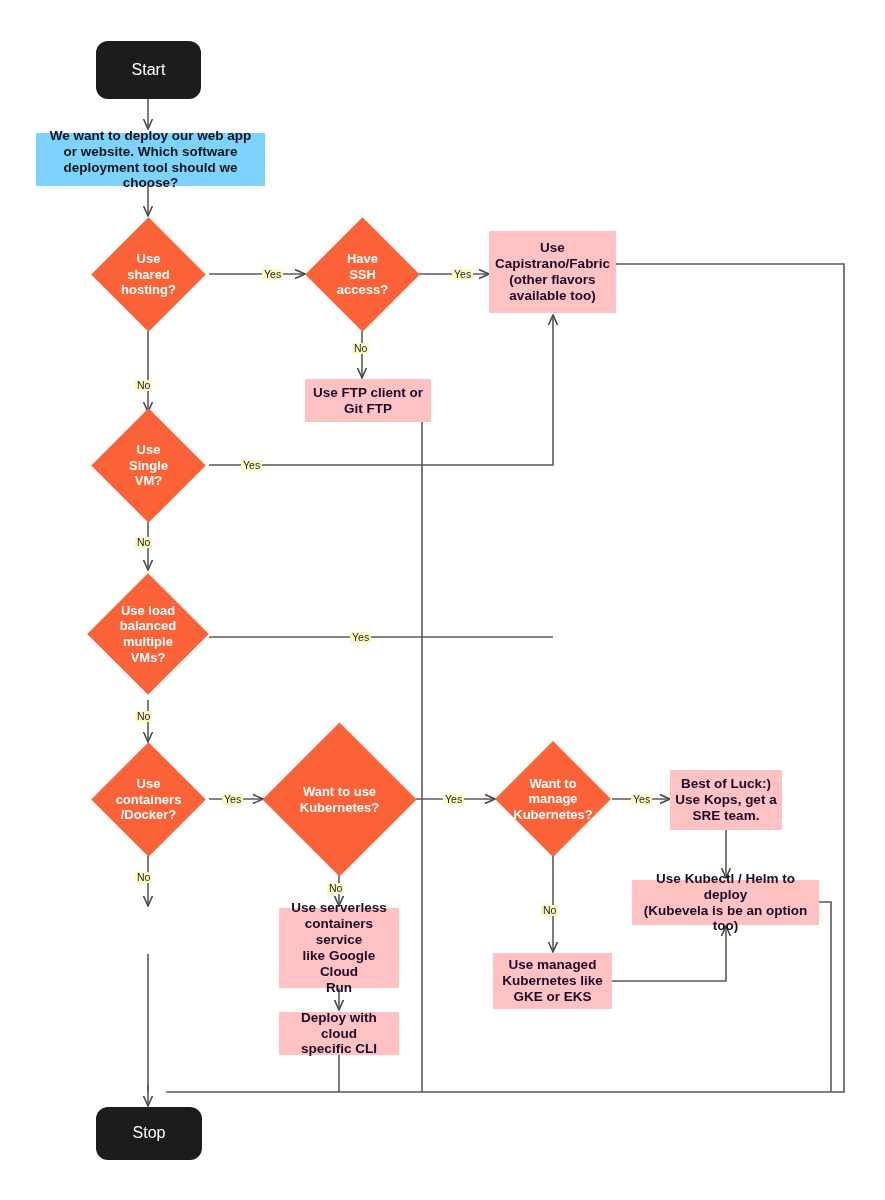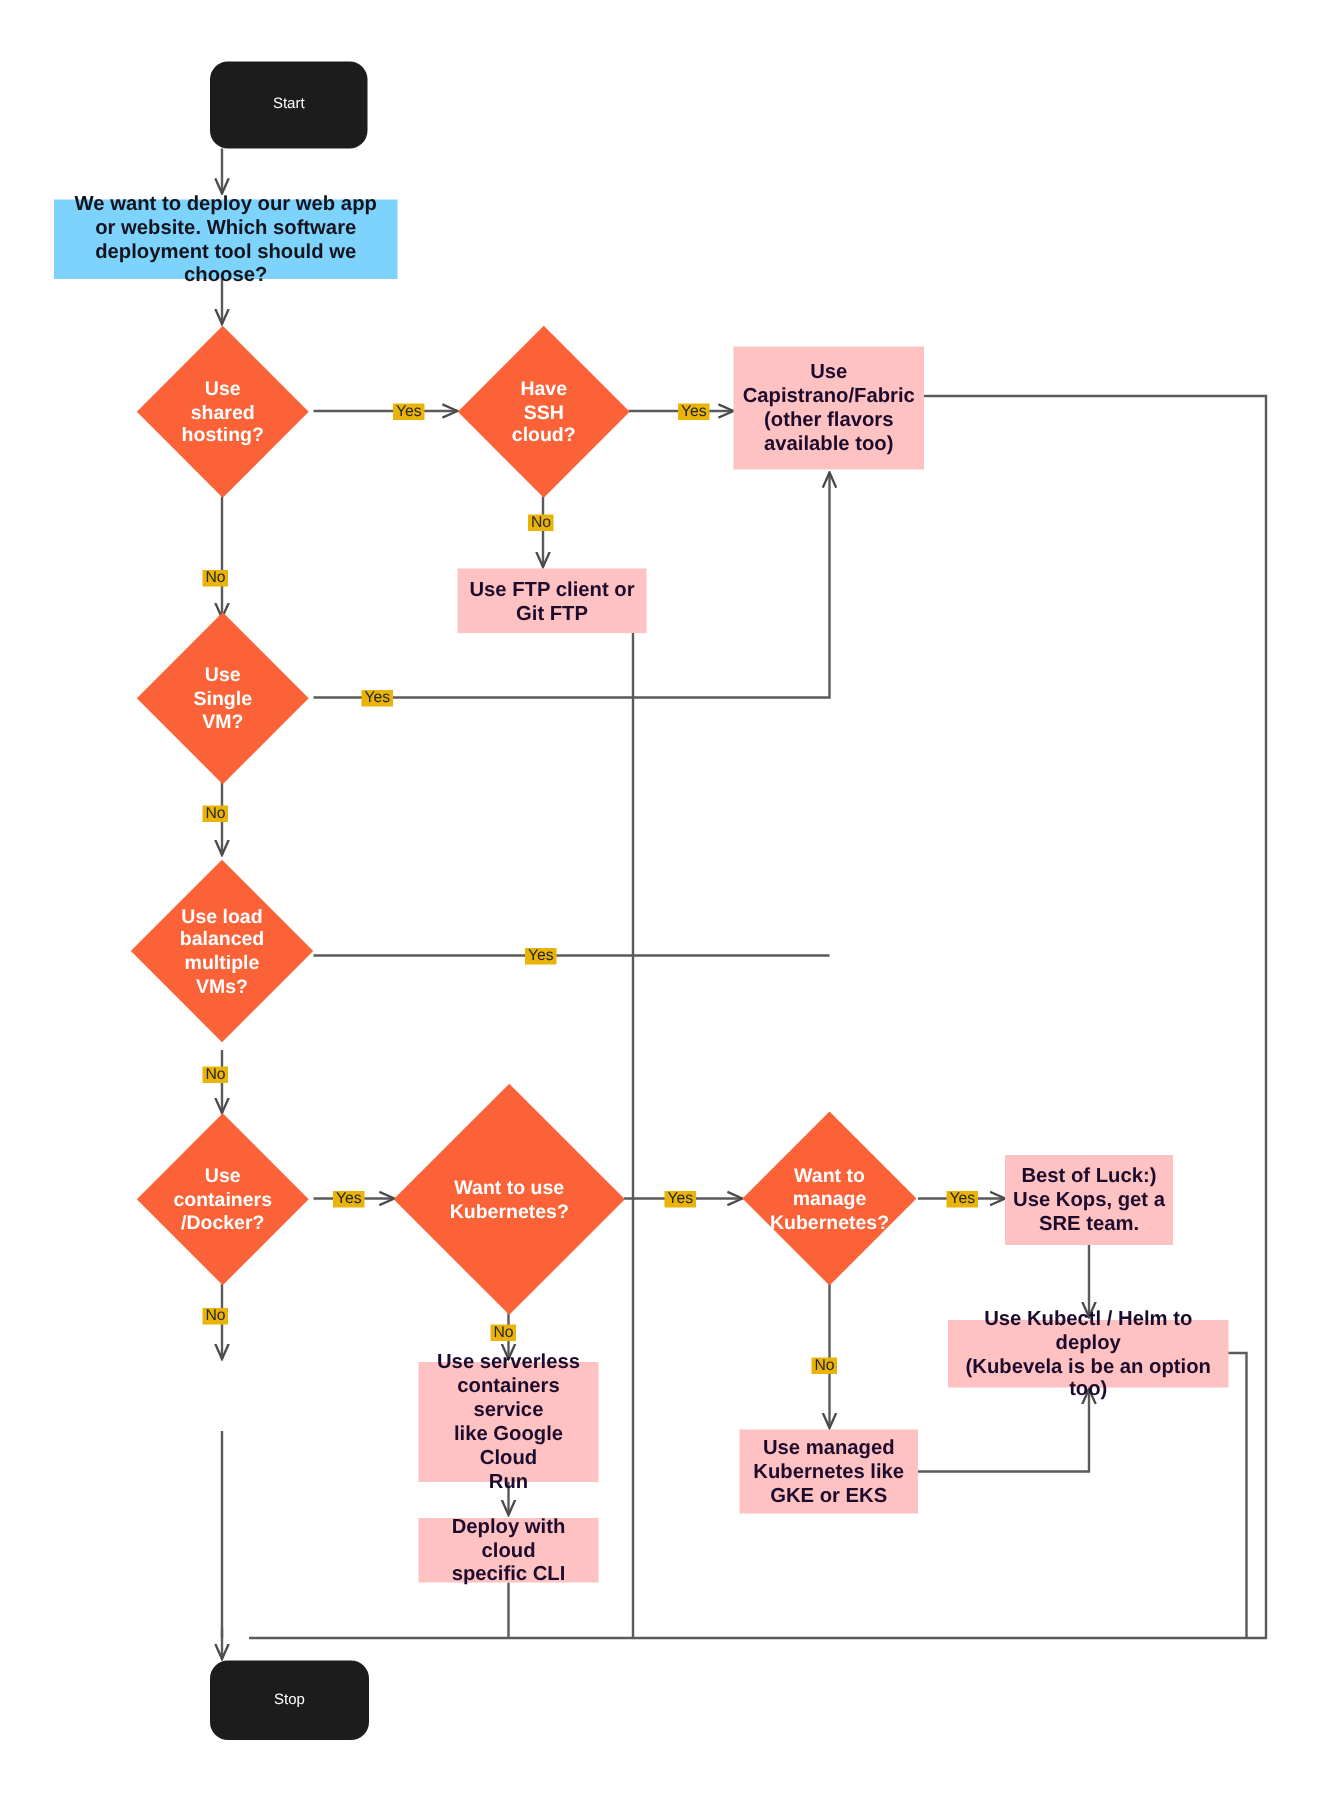--- a/index.html
+++ b/index.html
@@ -30,22 +30,21 @@
     display: flex;
     align-items: center;
     justify-content: center;
     text-align: center;
     line-height: 1.18;
   }
   .terminal {
     background: #1c1c1c;
     color: #ffffff;
     border-radius: 12px;
-    font-size: 10px;
-    margin-left: 44px;
+    font-size: 16px;
   }
   .banner {
     background: #7dd3fc;
     color: #14141e;
     font-size: 13.5px;
     font-weight: 700;
     padding: 4px 6px;
   }
   .process {
     background: #ffc2c2;
@@ -72,21 +71,21 @@
   .decision .dia-label {
     position: relative;
     z-index: 1;
     line-height: 1.2;
     white-space: pre-line;
   }
   .edge-label {
     position: absolute;
     font-size: 10.5px;
     color: #262626;
-    background: #eab308;
+    background: #fef9c3;
     padding: 0 2px;
     white-space: nowrap;
     line-height: 1;
     font-family: "Liberation Sans", sans-serif;
     text-align: center;
   }
   .node-text { white-space: pre-line; }
 </style>
 </head>
 <body>
@@ -165,21 +164,21 @@
     <span class="dia-shape"></span>
     <span class="dia-label">Use
 shared
 hosting?</span>
   </div>
 
   <div class="node decision" style="left:322px; top:234px; width:81px; height:81px;">
     <span class="dia-shape"></span>
     <span class="dia-label">Have
 SSH
-cloud?</span>
+access?</span>
   </div>
 
   <div class="node process" style="left:489px; top:231px; width:127px; height:82px;">
     <span class="node-text">Use
 Capistrano/Fabric
 (other flavors
 available too)</span>
   </div>
 
   <div class="node process" style="left:305px; top:379px; width:126px; height:43px;">

